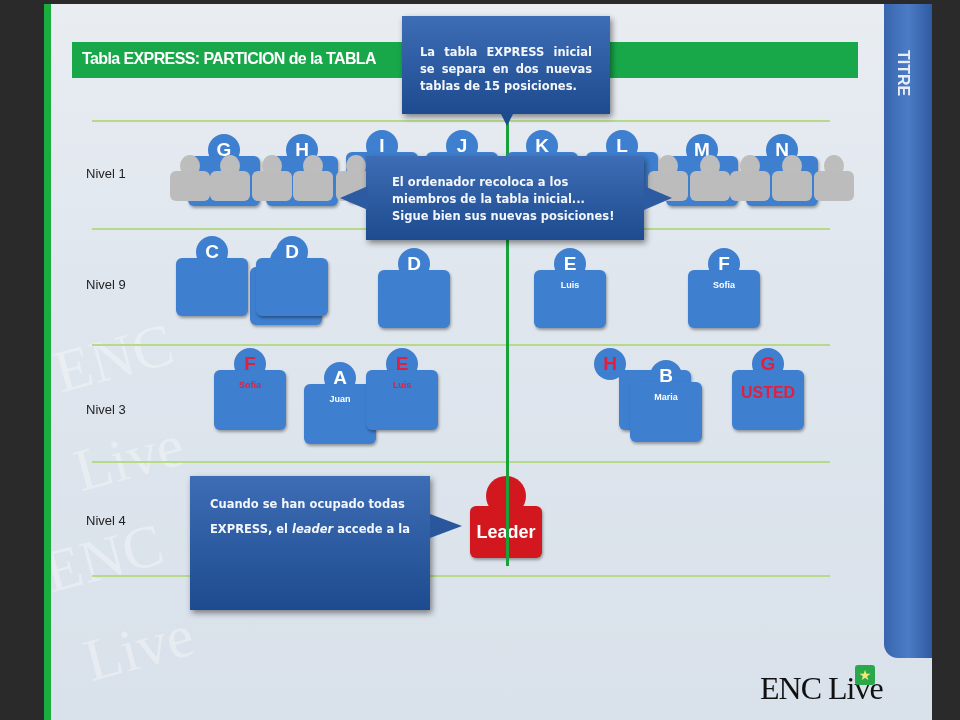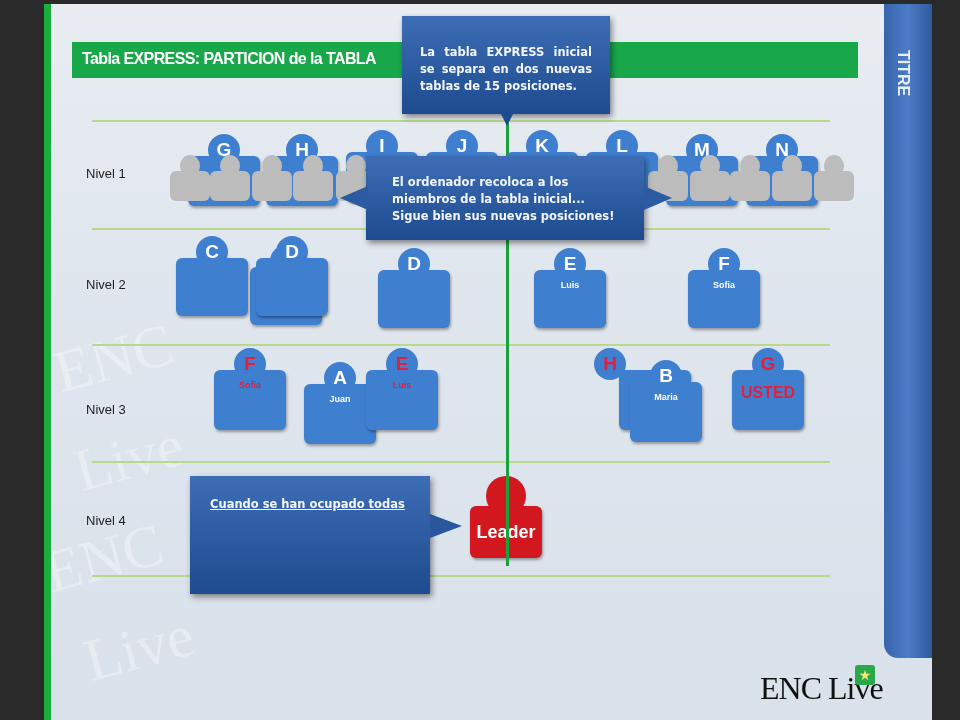--- a/index.html
+++ b/index.html
@@ -54,21 +54,21 @@
 
 <div class="sep" style="left:92px;top:120px;width:738px;"></div>
 <div class="sep" style="left:92px;top:228px;width:738px;"></div>
 <div class="sep" style="left:92px;top:344px;width:738px;"></div>
 <div class="sep" style="left:92px;top:461px;width:738px;"></div>
 <div class="sep" style="left:92px;top:575px;width:738px;"></div>
 
 <div class="vline"></div>
 
 <div class="level-label" style="top:166px;">Nivel 1</div>
-<div class="level-label" style="top:277px;">Nivel 2</div>
+<div class="level-label" style="top:277px;">Nivel 9</div>
 <div class="level-label" style="top:402px;">Nivel 3</div>
 <div class="level-label" style="top:513px;">Nivel 4</div>
 
 <div class="person" style="left:188px;top:134px;">
     <div class="head">G</div>
     <div class="body" style="height:50px;"></div>
   </div>
 <div class="person" style="left:266px;top:134px;">
     <div class="head">H</div>
     <div class="body" style="height:50px;"></div>
@@ -193,22 +193,23 @@
   </div>
 <div class="person" style="left:630px;top:360px;">
     <div class="head">B</div>
     <div class="body" style="height:60px;">Maria</div>
   </div>
 <div class="person red-label" style="left:732px;top:348px;">
     <div class="head">G</div>
     <div class="body" style="height:60px;font-size:16px;padding-top:14px;">USTED</div>
   </div>
 
-<div class="callout" style="left:190px;top:476px;width:240px;height:118px;padding:12px 10px 0 12px;box-sizing:border-box;text-decoration:underline;">
+<div class="callout" style="left:190px;top:476px;width:240px;height:134px;padding:12px 10px 0 12px;box-sizing:border-box;">
   <p>Cuando se han ocupado todas</p>
+  <p><span>EXPRESS, el </span><em>leader</em><span> accede a la</span></p>
 </div>
 <div style="position:absolute;left:430px;top:514px;width:0;height:0;border-top:12px solid transparent;border-bottom:12px solid transparent;border-left:32px solid #2a579c;"></div>
 
 <div class="leader">
   <div class="head"></div>
   <div class="body">Leader</div>
 </div>
 <div style="position:absolute;left:506px;top:476px;width:3px;height:90px;background:#1aa23a;"></div>
 
 <div class="rule">

